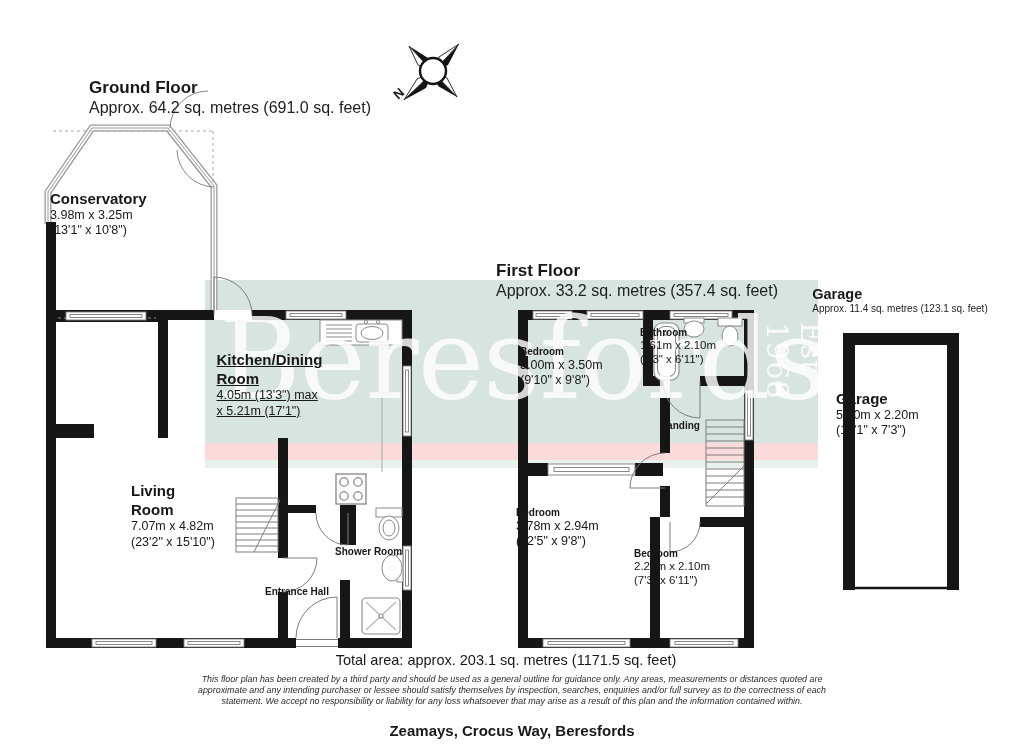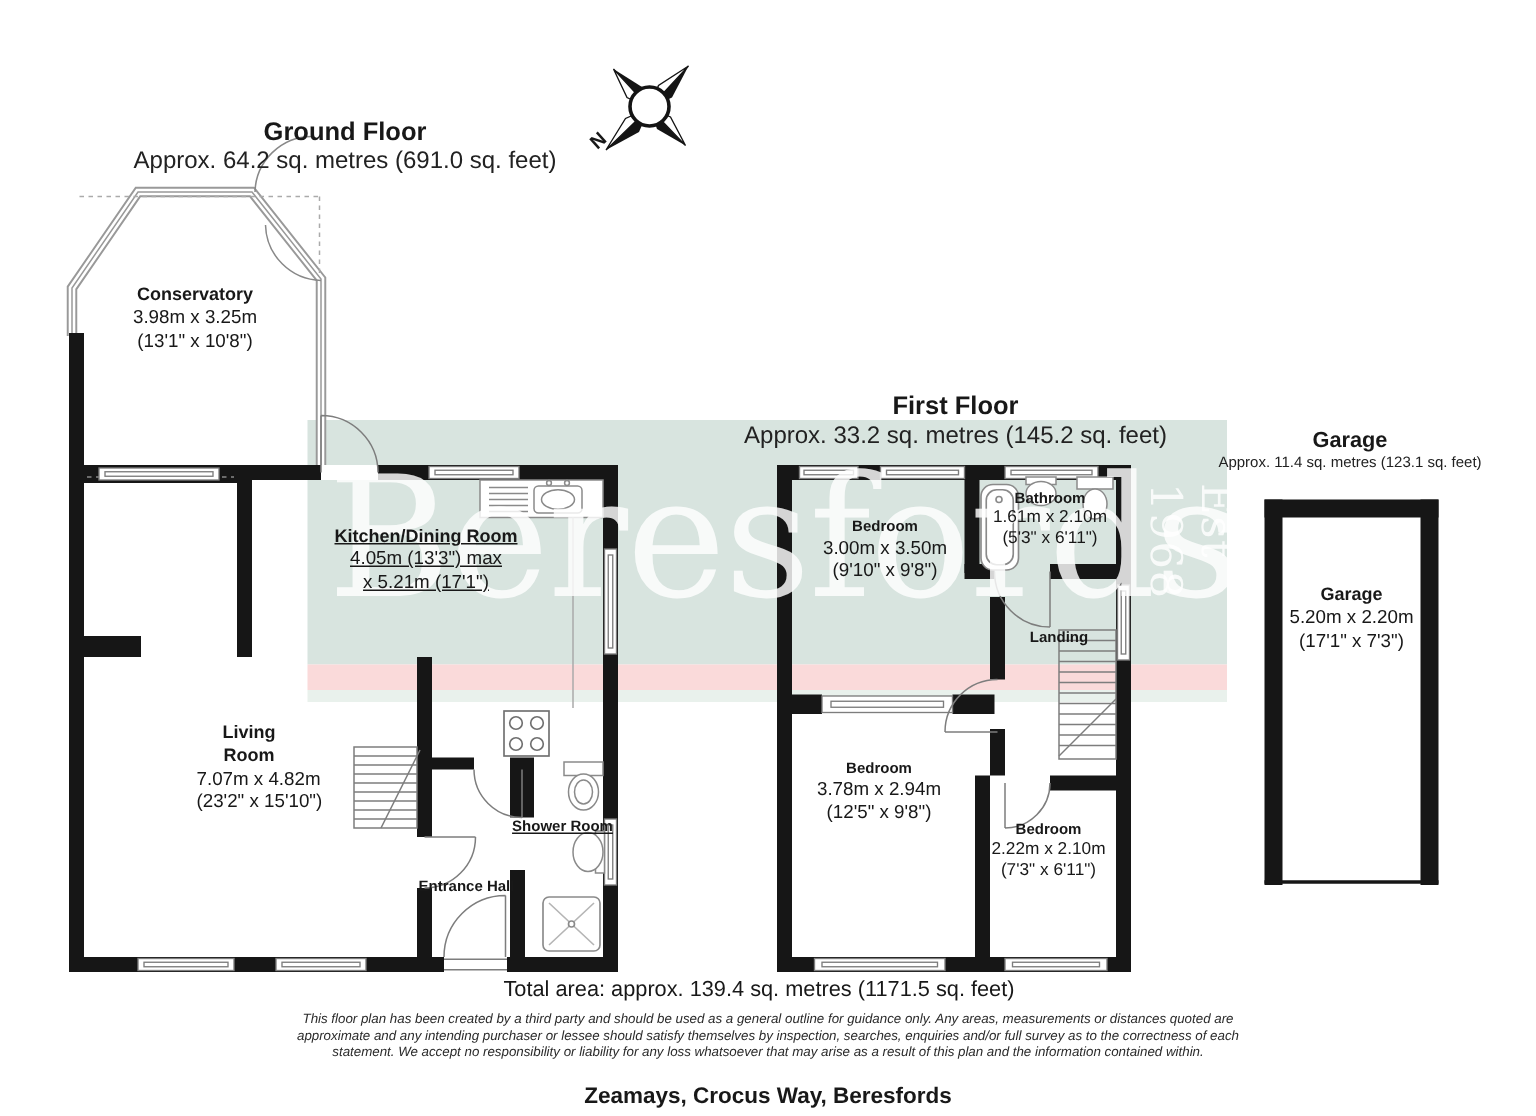--- a/index.html
+++ b/index.html
@@ -1,24 +1,24 @@
 <!DOCTYPE html>
 <html><head>
 <meta charset="utf-8">
 <style>
   html,body{margin:0;padding:0;background:#fff;}
   .canvas{position:relative;width:1024px;height:744px;background:#fff;overflow:hidden;
           font-family:"Liberation Sans",sans-serif;color:#181818;}
   svg{position:absolute;left:0;top:0;}
-  .lbl{position:absolute;transform:translateX(-50%);text-align:center;}
+  .lbl{position:absolute;transform:translateX(-50%);text-align:left;}
   .sec-title{font-weight:700;font-size:17px;line-height:1.1;white-space:nowrap;}
   .sec-title.sm{font-size:14.5px;}
   .sec-sub{font-size:16px;line-height:1.2;white-space:nowrap;color:#222;}
   .sec-sub.sm{font-size:10px;}
-  .rn{font-weight:700;font-size:12px;line-height:1.28;}
+  .rn{font-weight:700;font-size:15px;line-height:1.28;}
   .rn.sm{font-size:10px;line-height:1.22;}
   .rd{font-size:12.5px;line-height:1.22;white-space:nowrap;}
   .rd.sm{font-size:11.5px;line-height:1.2;}
   .wm-name{position:absolute;left:210px;top:284px;width:616px;text-align:right;
            font-family:"DejaVu Serif","Liberation Serif",serif;font-size:112px;line-height:150px;
            color:rgba(255,255,255,0.82);letter-spacing:-1px;}
   .wm-est{position:absolute;left:760px;top:322px;height:124px;writing-mode:vertical-rl;
           font-family:"DejaVu Serif","Liberation Serif",serif;font-size:29px;
           color:rgba(255,255,255,0.82);letter-spacing:1px;}
   .compass-n{position:absolute;left:394px;top:86px;font-weight:700;font-size:13px;
@@ -220,21 +220,21 @@
 <div class="wm-name">Beresfords</div>
 <div class="wm-est">Est 1968</div>
 <div class="compass-n">N</div>
 
 <div class="lbl" style="left:230px;top:79px;">
   <div class="sec-title">Ground Floor</div>
   <div class="sec-sub">Approx. 64.2 sq. metres (691.0 sq. feet)</div>
 </div>
 <div class="lbl" style="left:637px;top:262px;">
   <div class="sec-title">First Floor</div>
-  <div class="sec-sub">Approx. 33.2 sq. metres (145.2 sq. feet)</div>
+  <div class="sec-sub">Approx. 33.2 sq. metres (357.4 sq. feet)</div>
 </div>
 <div class="lbl" style="left:900px;top:287px;">
   <div class="sec-title sm">Garage</div>
   <div class="sec-sub sm">Approx. 11.4 sq. metres (123.1 sq. feet)</div>
 </div>
 
 <div class="lbl" style="left:130px;top:189px;width:160px;">
   <div class="rn">Conservatory</div>
   <div class="rd">3.98m x 3.25m</div>
   <div class="rd">(13'1" x 10'8")</div>
@@ -242,21 +242,21 @@
 <div class="lbl" style="left:284px;top:350px;width:135px;text-decoration:underline;">
   <div class="rn">Kitchen/Dining Room</div>
   <div class="rd">4.05m (13'3") max</div>
   <div class="rd">x 5.21m (17'1")</div>
 </div>
 <div class="lbl" style="left:166px;top:481px;width:70px;">
   <div class="rn">Living Room</div>
   <div class="rd">7.07m x 4.82m</div>
   <div class="rd">(23'2" x 15'10")</div>
 </div>
-<div class="lbl" style="left:375px;top:546px;width:80px;text-decoration:underline;">
+<div class="lbl" style="left:375px;top:546px;width:80px;">
   <div class="rn sm">Shower Room</div>
 </div>
 <div class="lbl" style="left:311px;top:586px;width:92px;">
   <div class="rn sm">Entrance Hall</div>
 </div>
 <div class="lbl" style="left:590px;top:346px;width:140px;">
   <div class="rn sm">Bedroom</div>
   <div class="rd">3.00m x 3.50m</div>
   <div class="rd">(9'10" x 9'8")</div>
 </div>
@@ -277,19 +277,19 @@
   <div class="rn sm">Bedroom</div>
   <div class="rd sm">2.22m x 2.10m</div>
   <div class="rd sm">(7'3" x 6'11")</div>
 </div>
 <div class="lbl" style="left:901px;top:389px;width:130px;">
   <div class="rn">Garage</div>
   <div class="rd">5.20m x 2.20m</div>
   <div class="rd">(17'1" x 7'3")</div>
 </div>
 
-<div class="total">Total area: approx. 139.4 sq. metres (1171.5 sq. feet)</div>
+<div class="total">Total area: approx. 203.1 sq. metres (1171.5 sq. feet)</div>
 <div class="disclaimer">
   <span>This floor plan has been created by a third party and should be used as a general outline for guidance only. Any areas, measurements or distances quoted are approximate and any intending purchaser or lessee should satisfy themselves by inspection, searches, enquiries and/or full survey as to the correctness of each statement. We accept no responsibility or liability for any loss whatsoever that may arise as a result of this plan and the information contained within.</span>
 </div>
 <div class="address">Zeamays, Crocus Way, Beresfords</div>
 
 </div>
 
 </body></html>

